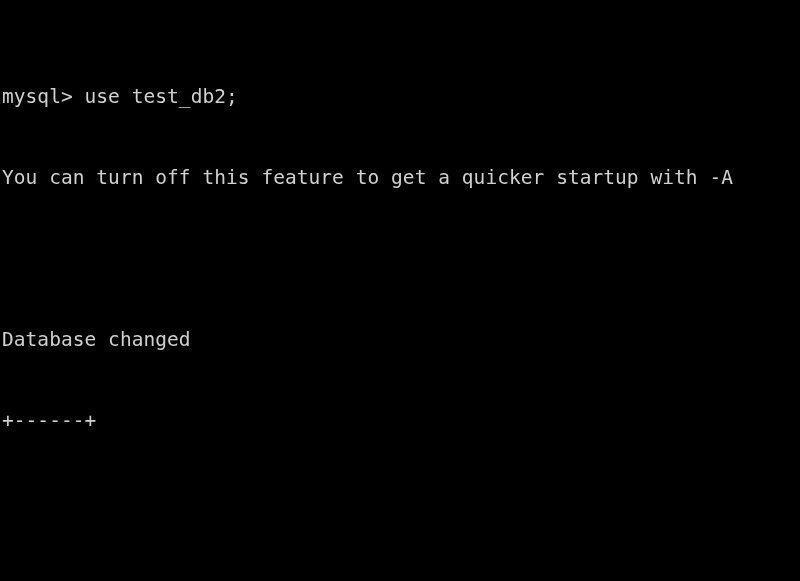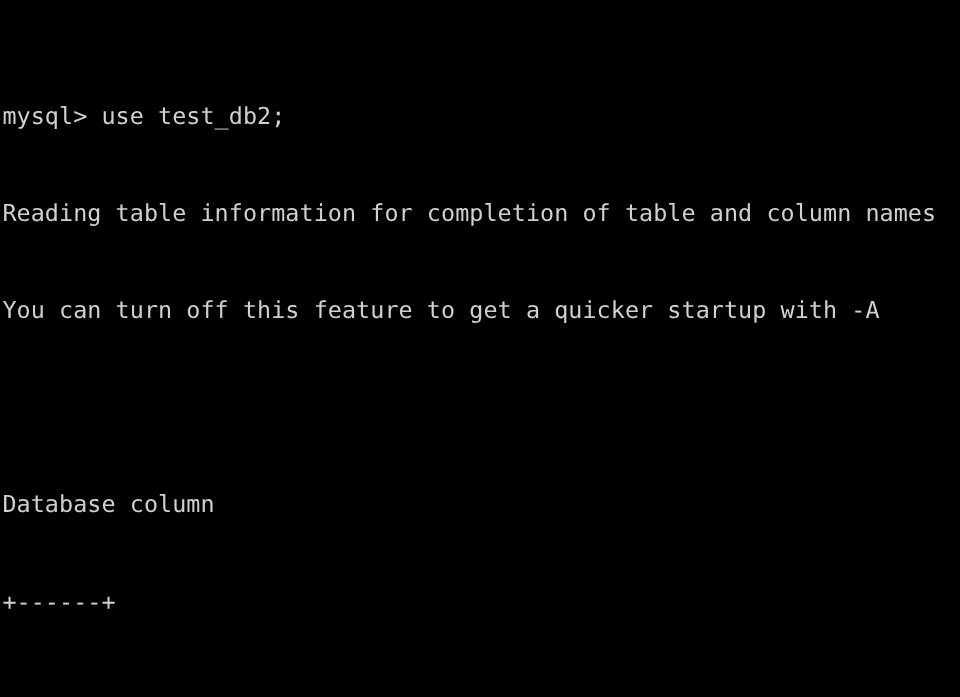--- a/index.html
+++ b/index.html
@@ -39,24 +39,23 @@
     color: transparent;
   }
 </style>
 </head>
 <body>
 
 <div id="terminal">
   <div id="screen">
 
     <span class="line">mysql&gt; use test_db2;</span>
-    <span class="line">Reading table information for completion of table and column names</span>
     <span class="line">You can turn off this feature to get a quicker startup with -A</span>
     <span class="line blank"></span>
-    <span class="line">Database column</span>
+    <span class="line">Database changed</span>
     <span class="line">+------+</span>
     
     
     
     
     
     
     
     
     

